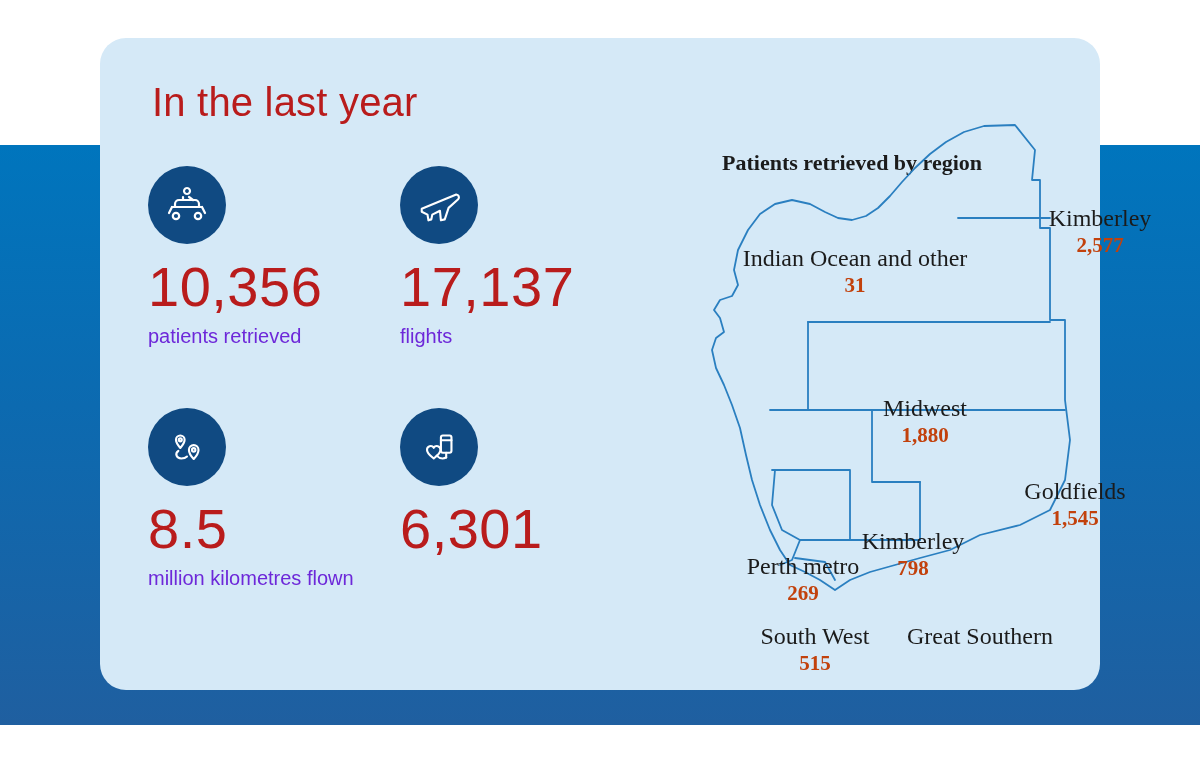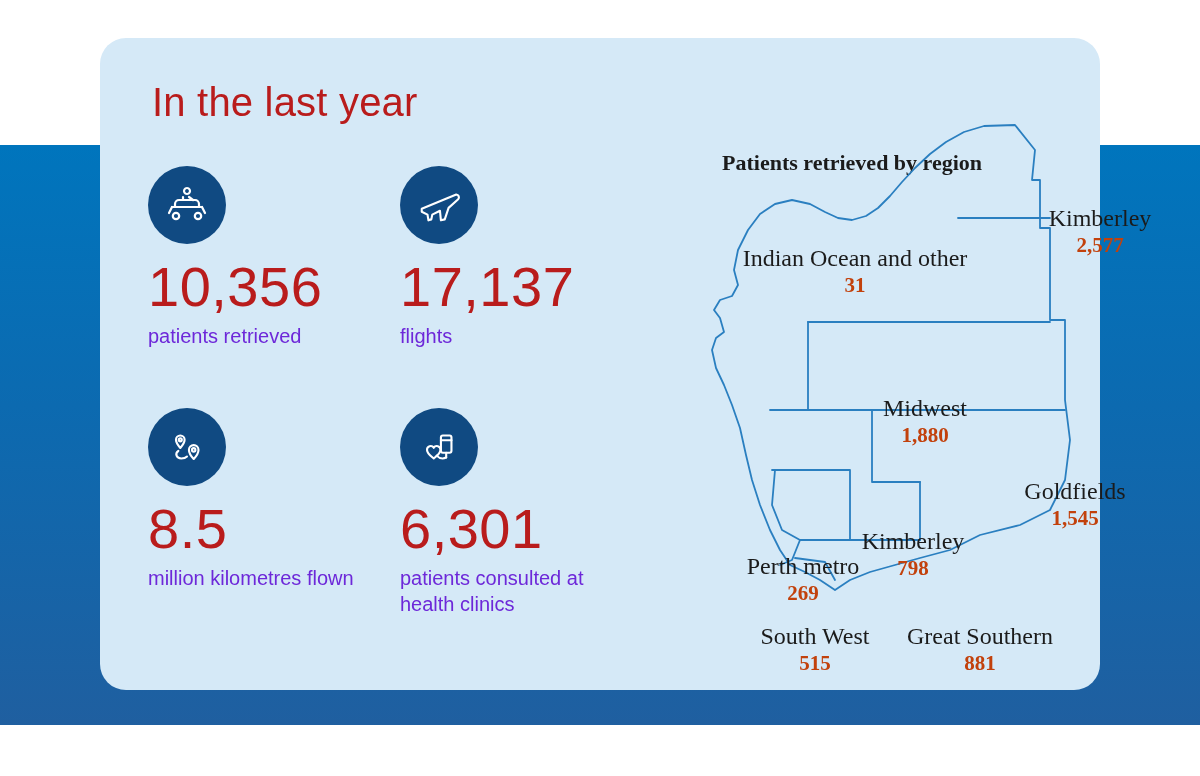--- a/index.html
+++ b/index.html
@@ -204,21 +204,20 @@
         <div class="badge">
           <svg width="46" height="46" viewBox="0 0 48 48" fill="none" stroke="#ffffff" stroke-width="2.2" stroke-linecap="round" stroke-linejoin="round">
             <rect x="26" y="12" width="11" height="18" rx="2"></rect>
             <path d="M26 17 h11"></path>
             <path d="M31.5 30 v5"></path>
             <path d="M31.5 35 c-4 2 -8 0 -10 -2"></path>
             <path d="M18.5 36 c-3.5 -3 -7 -5.5 -7 -9 a3.8 3.8 0 0 1 7 -2.2 a3.8 3.8 0 0 1 7 2.2 c0 3.5 -3.5 6 -7 9 z"></path>
           </svg>
         </div>
         <div class="value">6,301</div>
-        <div class="label">patients consulted at health clinics</div>
       </div>
 
     </div>
 
     <div class="mapwrap">
 
       <div class="map-title">Patients retrieved by region</div>
 
       <svg class="map-svg" width="460" height="570" viewBox="0 0 460 570">
         <g fill="none" stroke="#2a7fc0" stroke-width="1.8" stroke-linejoin="round" stroke-linecap="round">
@@ -277,19 +276,18 @@
         <span class="rval">269</span>
       </div>
 
       <div class="region r-southwest">
         <span class="rname">South West</span>
         <span class="rval">515</span>
       </div>
 
       <div class="region r-greatsouth">
         <span class="rname">Great Southern</span>
-        <span class="rval">881</span>
       </div>
 
     </div>
 
   </div>
 </div>
 
 </body></html>

